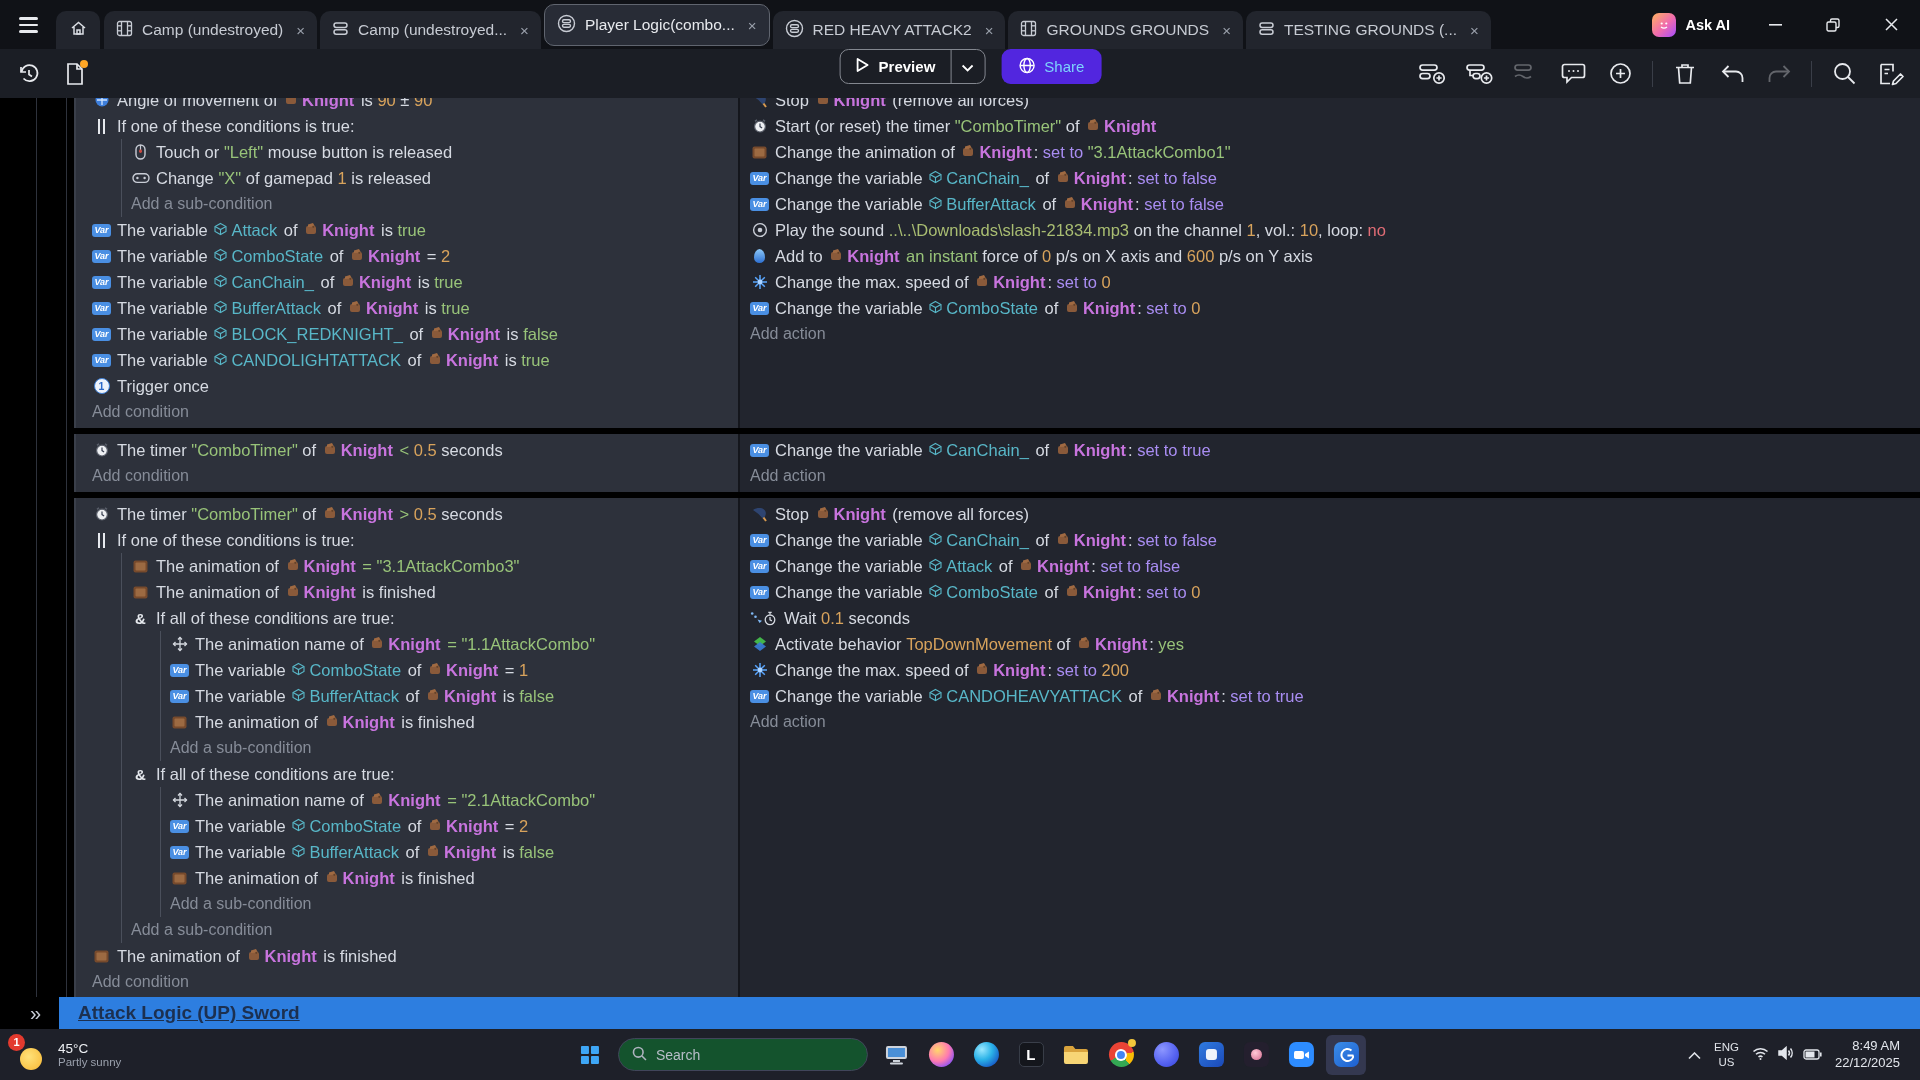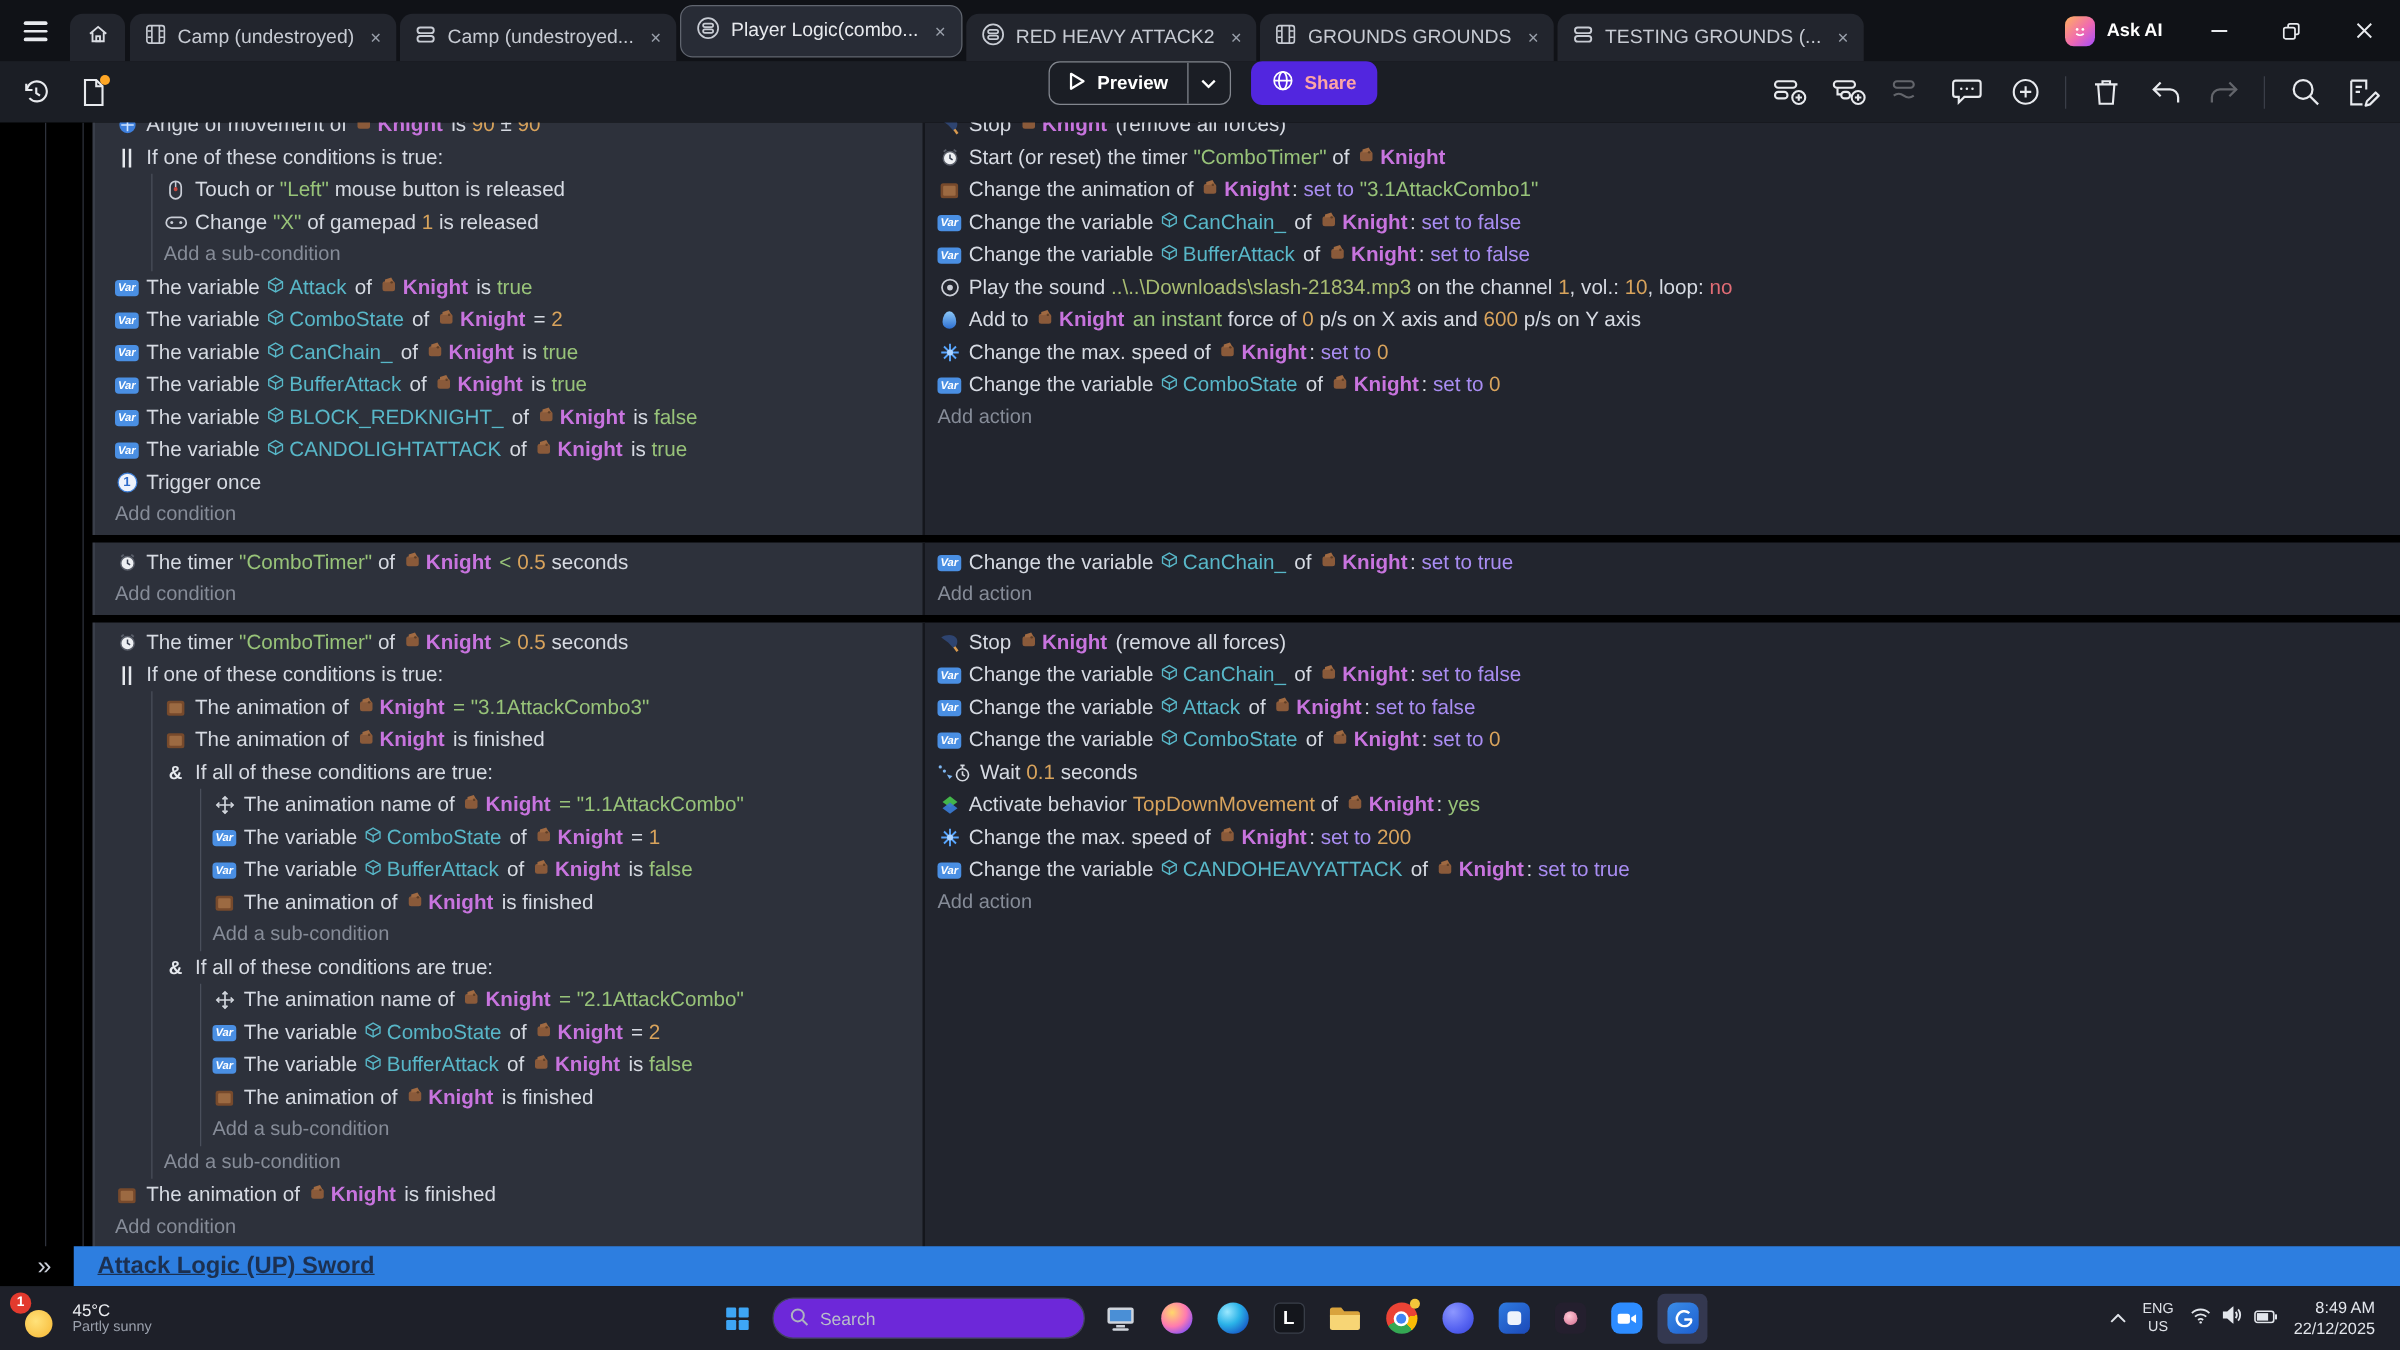--- a/index.html
+++ b/index.html
@@ -20,21 +20,21 @@
   
   #toolbar{height:49px;background:#1b1e25;display:flex;align-items:center;padding:0 14px;position:relative}
   .tool-left{display:flex;gap:16px;align-items:center}
   .tbico{width:30px;height:30px;display:flex;align-items:center;justify-content:center;position:relative;cursor:pointer}
   .tbico.dim{opacity:.35}
   .dot{position:absolute;top:1px;right:2px;width:8px;height:8px;border-radius:50%;background:#ffa726}
   .tool-center{position:absolute;left:50%;top:0;height:49px;transform:translateX(-46%);display:flex;align-items:flex-start;gap:16px}
   .previewbtn{display:flex;height:35px;border:1px solid #83878f;border-radius:9px;color:#fff;font-weight:bold;font-size:15px;overflow:hidden}
   .previewbtn .main{display:flex;align-items:center;gap:9px;padding:0 15px;cursor:pointer}
   .previewbtn .chev{width:34px;border-left:1px solid #83878f;display:flex;align-items:center;justify-content:center;cursor:pointer}
-  .sharebtn{display:flex;align-items:center;gap:9px;height:35px;padding:0 17px;background:#5226df;border-radius:9px;color:#fca5a5;font-weight:bold;font-size:15px;cursor:pointer}
+  .sharebtn{display:flex;align-items:center;gap:9px;height:35px;padding:0 17px;background:#5226df;border-radius:9px;color:#7dd3fc;font-weight:normal;font-size:15px;cursor:pointer}
   .tool-right{margin-left:auto;display:flex;align-items:center;gap:17px}
   .vdiv{width:1px;height:26px;background:#3a3e48}
   
   #sheet{position:relative;height:931px;background:#000000;overflow:hidden}
   .rail{position:absolute;top:0;bottom:32px;width:1px;background:#2e323c}
   #events{position:absolute;left:74px;right:0;top:-14px}
   .event{display:flex;margin-bottom:6px;border-left:2px solid #3a3f4a}
   .conds{width:664px;background:#2d313b;border-right:2px solid #14161c;padding:3px 0 3px 16px}
   .acts{flex:1;background:#22252e;padding:3px 0 3px 10px}
   .erow{height:26px;display:flex;align-items:center;font-size:16.5px;color:#d6dae2;white-space:pre;cursor:default}
@@ -62,21 +62,21 @@
   #weather{display:flex;align-items:center;gap:10px;padding-left:10px;cursor:pointer}
   .wico{position:relative;width:38px;height:38px}
   .sun{position:absolute;left:10px;top:12px;width:22px;height:22px;border-radius:50%;background:radial-gradient(circle at 40% 40%,#ffe27a,#f7b733)}
   .badge1{position:absolute;left:-2px;top:-2px;width:17px;height:17px;border-radius:50%;background:#e33a2e;color:#fff;font-size:11px;font-weight:bold;display:flex;align-items:center;justify-content:center;z-index:2}
   #weather .t1{font-size:13.5px;color:#eceef2}
   #weather .t2{font-size:11.5px;color:#9aa0ac}
   #tbcenter{position:absolute;left:50%;transform:translateX(-49%);display:flex;align-items:center;gap:8px}
   .startbtn{width:40px;height:40px;display:flex;align-items:center;justify-content:center;cursor:pointer}
   .wingrid{display:grid;grid-template-columns:8px 8px;grid-template-rows:8px 8px;gap:2px}
   .wingrid i{background:#3ea6f5;border-radius:1px}
-  #searchpill{width:250px;height:33px;border-radius:17px;background:#6d28d9;border:1px solid #41455a;display:flex;align-items:center;gap:9px;padding:0 13px;color:#b9bec9;font-size:14px;cursor:text}
+  #searchpill{width:250px;height:33px;border-radius:17px;background:#14532d;border:1px solid #41455a;display:flex;align-items:center;gap:9px;padding:0 13px;color:#b9bec9;font-size:14px;cursor:text}
   .appbtn{width:40px;height:40px;display:flex;align-items:center;justify-content:center;border-radius:6px;cursor:pointer;position:relative}
   .appbtn.activeapp{background:#343850}
   .sph{width:25px;height:25px;border-radius:50%}
   #tbtray{position:absolute;right:20px;display:flex;align-items:center;gap:13px}
   .lang{font-size:11.5px;color:#dfe2e8;text-align:center;line-height:1.25;cursor:pointer}
   .clock{font-size:13px;color:#e3e6ec;text-align:right;line-height:1.3;cursor:pointer}
   .trayico{display:flex;align-items:center;gap:9px;cursor:pointer}
 </style>
 </head>
 <body>

